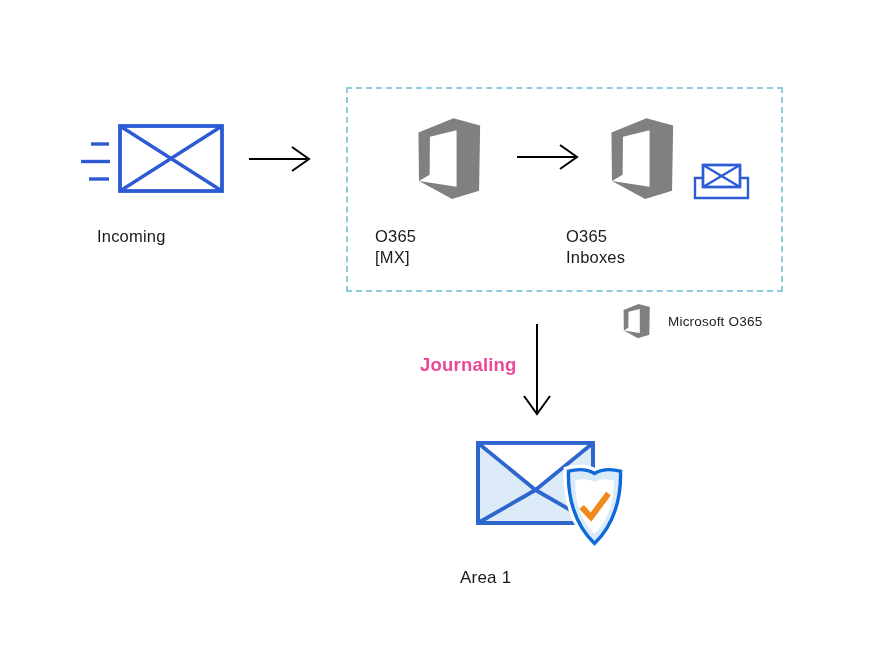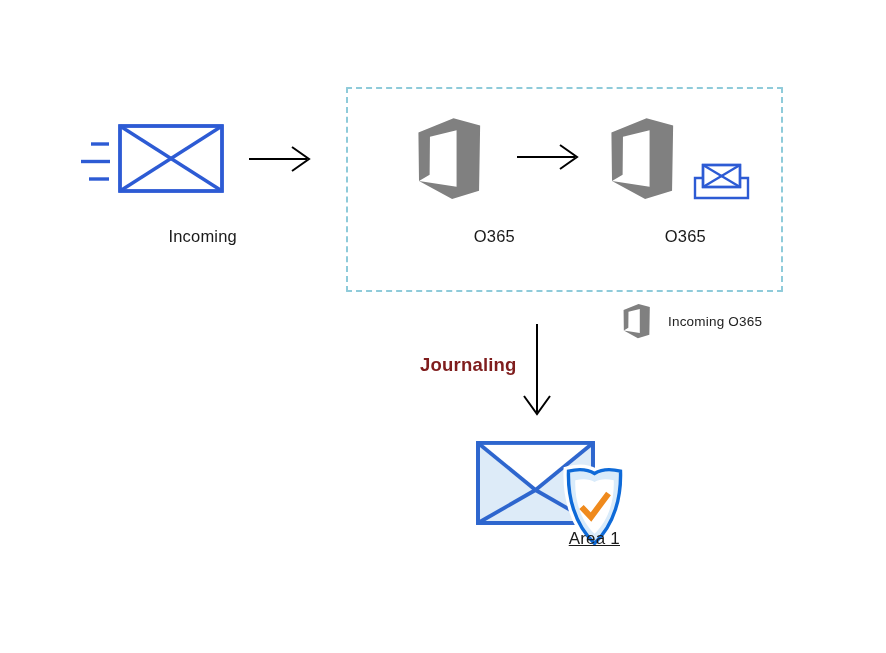--- a/index.html
+++ b/index.html
@@ -2,37 +2,37 @@
 <html><head>
 <meta charset="utf-8">
 <style>
   html,body{margin:0;padding:0;background:#ffffff;}
   #canvas{
     position:relative;width:886px;height:653px;background:#ffffff;overflow:hidden;
     font-family:"Liberation Sans", sans-serif;color:#1a1a1a;
   }
   .abs{position:absolute;}
   .node-label{
-    position:absolute;text-align:right;font-size:16.5px;line-height:21px;
+    position:absolute;text-align:left;font-size:16.5px;line-height:21px;
     color:#1a1a1a;letter-spacing:0.2px;
   }
   .node-label span{display:block;}
   #boundary-box{
     position:absolute;left:346px;top:87px;width:437px;height:205px;
     border:2px dashed #8fcbda;box-sizing:border-box;border-radius:1px;
   }
   #journaling-label{
     position:absolute;left:420px;top:354px;font-size:18.5px;font-weight:600;
-    color:#7f1d1d;letter-spacing:0.2px;
+    color:#ec4899;letter-spacing:0.2px;
   }
   #legend-label{
     position:absolute;left:668px;top:314px;font-size:13.5px;color:#222222;
     letter-spacing:0.2px;
   }
-  #area1-label{top:528px;left:460px;width:160px;font-size:17px;line-height:21.5px;text-decoration:underline;}
+  #area1-label{top:567px;left:460px;width:160px;font-size:17px;line-height:21.5px;}
   svg{display:block;}
 </style>
 </head>
 <body>
 
 <div id="canvas">
 
   <div id="boundary-box"></div>
 
   <svg class="abs" style="left:76px;top:120px;" width="152" height="76" viewBox="0 0 152 76">
@@ -78,21 +78,21 @@
       <line x1="11" y1="5" x2="48" y2="27"></line>
       <line x1="48" y1="5" x2="11" y2="27"></line>
       <rect x="11" y="5" width="37" height="22"></rect>
     </g>
   </svg>
 
   <svg class="abs" style="left:620px;top:301px;" width="34" height="40" viewBox="0 0 95 105">
     <path fill="#808080" fill-rule="evenodd" d="M10,21.7 L51.7,4.7 L83.3,13.3 L82,90.7 L50,100.7 L10.7,79.3 Z
          M23.7,26.7 L55.3,19 L55.3,86 L10.7,79.3 L23.3,71.7 Z"></path>
   </svg>
-  <div id="legend-label">Incoming O365</div>
+  <div id="legend-label">Microsoft O365</div>
 
   <div id="journaling-label">Journaling</div>
   <svg class="abs" style="left:521px;top:322px;" width="32" height="96" viewBox="0 0 32 96">
     <g stroke="#000000" stroke-width="2" fill="none">
       <line x1="16" y1="2" x2="16" y2="90"></line>
       <polyline points="3,74 16,92 29,74"></polyline>
     </g>
   </svg>
 
   <svg class="abs" style="left:468px;top:433px;" width="160" height="118" viewBox="0 0 160 118">
@@ -112,23 +112,25 @@
       <path d="M16.5,41 L26,51 L43.5,27.5" fill="none" stroke="#ef8a1d" stroke-width="6" stroke-linecap="butt" stroke-linejoin="miter"></path>
     </g>
   </svg>
 
   <div class="node-label" style="left:97px;top:226px;width:140px;">
     <span>Incoming</span>
   </div>
 
   <div class="node-label" style="left:375px;top:226px;width:140px;">
     <span>O365</span>
+    <span>[MX]</span>
   </div>
 
   <div class="node-label" style="left:566px;top:226px;width:140px;">
     <span>O365</span>
+    <span>Inboxes</span>
   </div>
 
   <div class="node-label" id="area1-label">
     <span>Area 1</span>
   </div>
 
 </div>
 
 </body></html>

